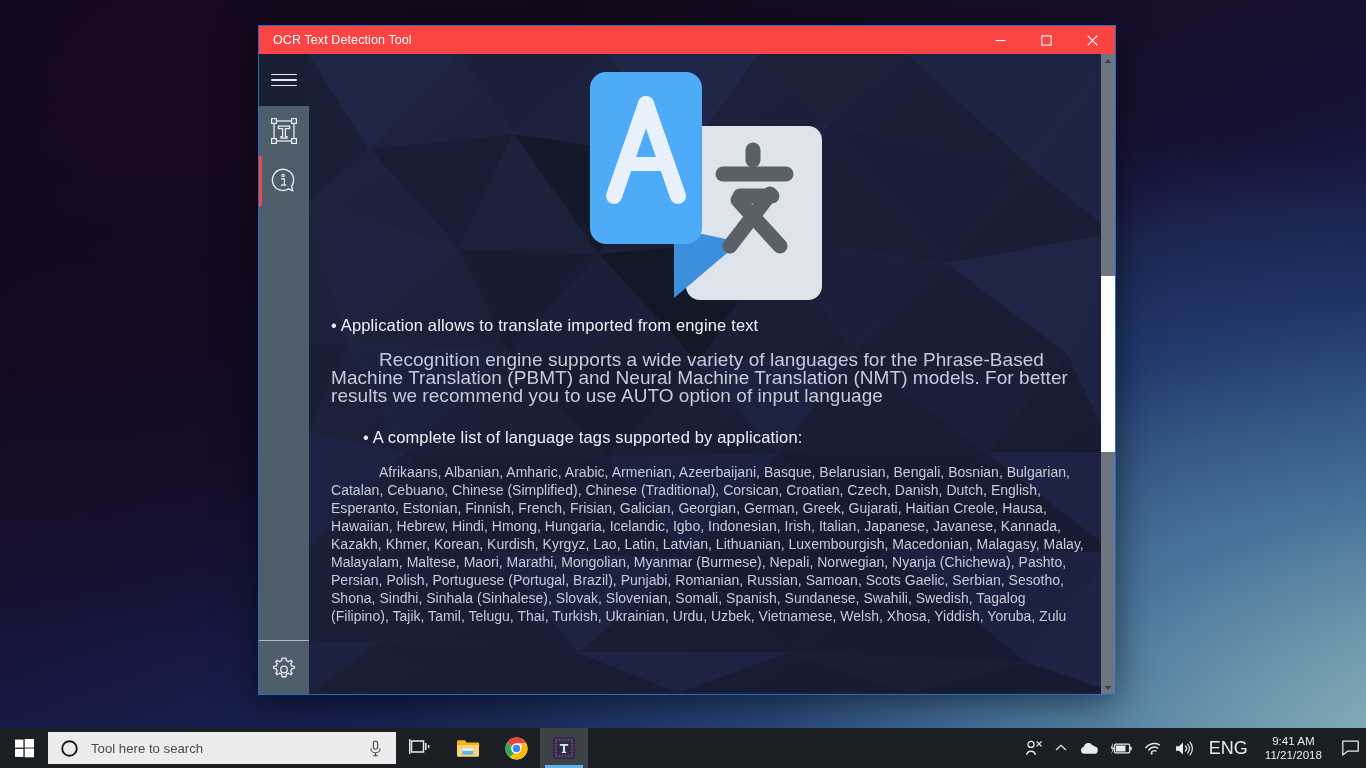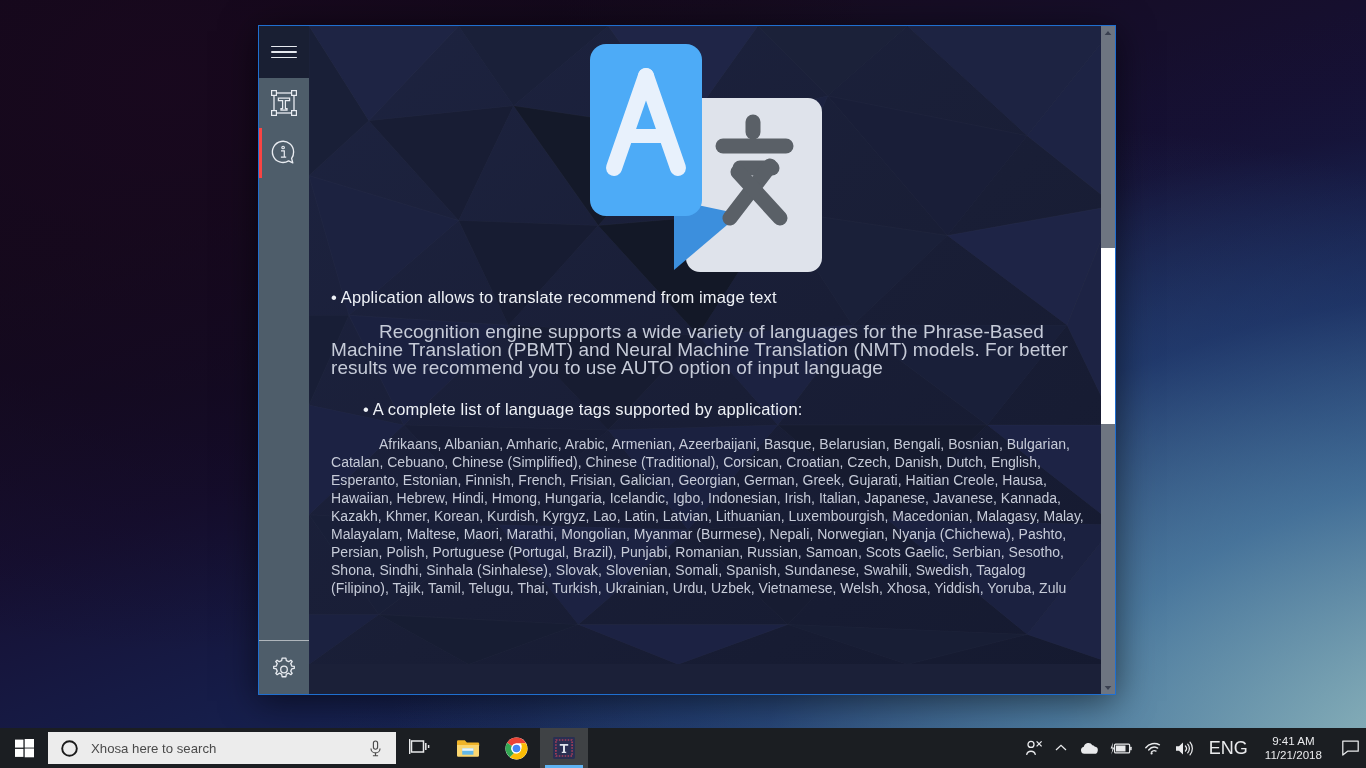--- a/index.html
+++ b/index.html
@@ -162,20 +162,40 @@
   #action-center{ width:32px; height:40px; display:flex; align-items:center; justify-content:center; cursor:pointer; }
 </style>
 </head>
 <body>
 
 <div id="desktop"></div>
 <div id="desktop-vignette"></div>
 
 <div id="window">
 
+  <div id="titlebar">
+    <span id="titlebar-text">OCR Text Detection Tool</span>
+    <div id="wincontrols">
+      <div class="wc">
+        <svg width="11" height="11" viewBox="0 0 11 11">
+            <rect x="0.5" y="5" width="10" height="1.1" fill="#fff"></rect>
+          </svg>
+      </div>
+      <div class="wc">
+        <svg width="11" height="11" viewBox="0 0 11 11">
+            <rect x="0.9" y="0.9" width="9.2" height="9.2" fill="none" stroke="#fff" stroke-width="1.1"></rect>
+          </svg>
+      </div>
+      <div class="wc wc-close">
+        <svg width="11" height="11" viewBox="0 0 11 11">
+            <path d="M0.7 0.7 L10.3 10.3 M10.3 0.7 L0.7 10.3" stroke="#fff" stroke-width="1.1"></path>
+          </svg>
+      </div>
+    </div>
+  </div>
 
   <div id="winbody">
 
     <div id="sidebar">
       <div id="hamburger-zone">
         <div class="ham-bars">
           <i></i>
             <i></i>
             <i></i>
         </div>
@@ -281,21 +301,21 @@
             <g stroke="#5a6067" stroke-width="15" stroke-linecap="round" fill="none">
               <path d="M163 92 L163 82"></path>
               <path d="M133 106 L196 106"></path>
               <path d="M150 128 L182 128"></path>
               <path d="M180 126 L140 178"></path>
               <path d="M148 132 L190 178"></path>
             </g>
           </svg>
         </div>
 
-        <div class="bullet-head">• Application allows to translate recommend from image text</div>
+        <div class="bullet-head">• Application allows to translate imported from engine text</div>
         <div class="para"><span class="indent"></span><span>Recognition engine supports a wide variety of languages for the Phrase-Based Machine Translation (PBMT) and Neural Machine Translation (NMT) models. For better results we recommend you to use AUTO option of input language</span></div>
 
         <div class="bullet-head" style="margin-top:22px;margin-left:32px;">• A complete list of language tags supported by application:</div>
         <div class="langs"><span class="indent"></span><span>Afrikaans, Albanian, Amharic, Arabic, Armenian, Azeerbaijani, Basque, Belarusian, Bengali, Bosnian, Bulgarian, Catalan, Cebuano, Chinese (Simplified), Chinese (Traditional), Corsican, Croatian, Czech, Danish, Dutch, English, Esperanto, Estonian, Finnish, French, Frisian, Galician, Georgian, German, Greek, Gujarati, Haitian Creole, Hausa, Hawaiian, Hebrew, Hindi, Hmong, Hungaria, Icelandic, Igbo, Indonesian, Irish, Italian, Japanese, Javanese, Kannada, Kazakh, Khmer, Korean, Kurdish, Kyrgyz, Lao, Latin, Latvian, Lithuanian, Luxembourgish, Macedonian, Malagasy, Malay, Malayalam, Maltese, Maori, Marathi, Mongolian, Myanmar (Burmese), Nepali, Norwegian, Nyanja (Chichewa), Pashto, Persian, Polish, Portuguese (Portugal, Brazil), Punjabi, Romanian, Russian, Samoan, Scots Gaelic, Serbian, Sesotho, Shona, Sindhi, Sinhala (Sinhalese), Slovak, Slovenian, Somali, Spanish, Sundanese, Swahili, Swedish, Tagalog (Filipino), Tajik, Tamil, Telugu, Thai, Turkish, Ukrainian, Urdu, Uzbek, Vietnamese, Welsh, Xhosa, Yiddish, Yoruba, Zulu</span></div>
 
       </div>
 
       <div id="scrollbar">
         <div class="scroll-arrow" id="scroll-up">
           <svg width="8" height="6" viewBox="0 0 8 6">
@@ -324,21 +344,21 @@
       <rect x="9.7" y="9.5" width="9.3" height="8.8" fill="#ffffff"></rect>
     </svg>
   </div>
 
   <div id="searchbox">
     <span id="search-circle">
       <svg width="17" height="17" viewBox="0 0 17 17">
           <circle cx="8.5" cy="8.5" r="7.3" fill="none" stroke="#1a1a1a" stroke-width="1.9"></circle>
         </svg>
     </span>
-    <span id="search-text">Xhosa here to search</span>
+    <span id="search-text">Tool here to search</span>
     <span id="mic-icon">
       <svg width="13" height="17" viewBox="0 0 13 17">
         <rect x="4.4" y="1" width="4.2" height="8.2" rx="2.1" fill="none" stroke="#4a4a4a" stroke-width="1.15"></rect>
         <path d="M2 8.4 a4.5 4.5 0 0 0 9 0" fill="none" stroke="#4a4a4a" stroke-width="1.15"></path>
         <path d="M6.5 13 L6.5 15.6 M3.9 15.7 L9.1 15.7" stroke="#4a4a4a" stroke-width="1.15"></path>
       </svg>
     </span>
   </div>
 
   <div class="tb-icon">

